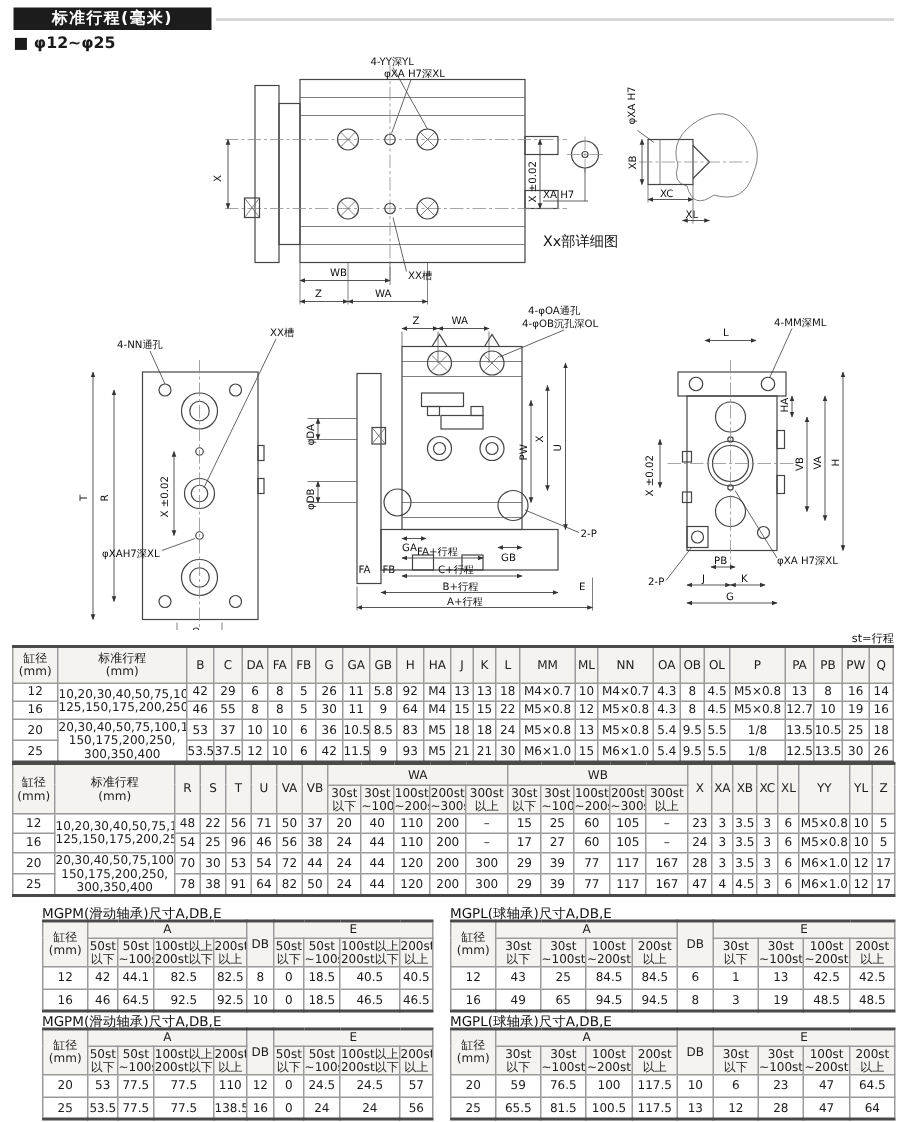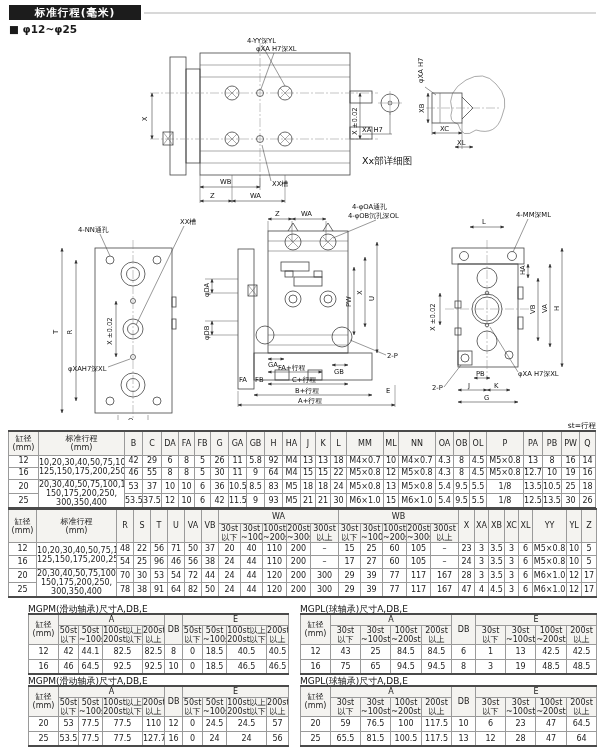--- a/index.html
+++ b/index.html
@@ -770,21 +770,21 @@
           <td>84.5</td>
           <td>84.5</td>
           <td>6</td>
           <td>1</td>
           <td>13</td>
           <td>42.5</td>
           <td>42.5</td>
         </tr>
         <tr style="height: 15px;">
           <td class="c-bore">16</td>
-          <td>75</td>
+          <td>49</td>
           <td>65</td>
           <td>94.5</td>
           <td>94.5</td>
           <td>8</td>
           <td>3</td>
           <td>19</td>
           <td>48.5</td>
           <td>48.5</td>
         </tr>
       </tbody>
@@ -842,21 +842,21 @@
           <td>0</td>
           <td>24.5</td>
           <td>24.5</td>
           <td>57</td>
         </tr>
         <tr style="height: 15px;">
           <td class="c-bore">25</td>
           <td>53.5</td>
           <td>77.5</td>
           <td>77.5</td>
-          <td>127.7</td>
+          <td>138.5</td>
           <td>16</td>
           <td>0</td>
           <td>24</td>
           <td>24</td>
           <td>56</td>
         </tr>
       </tbody>
     </table>
 
   <div class="tbl-title" style="left:300px;top:675px;">MGPL(球轴承)尺寸A,DB,E</div>

